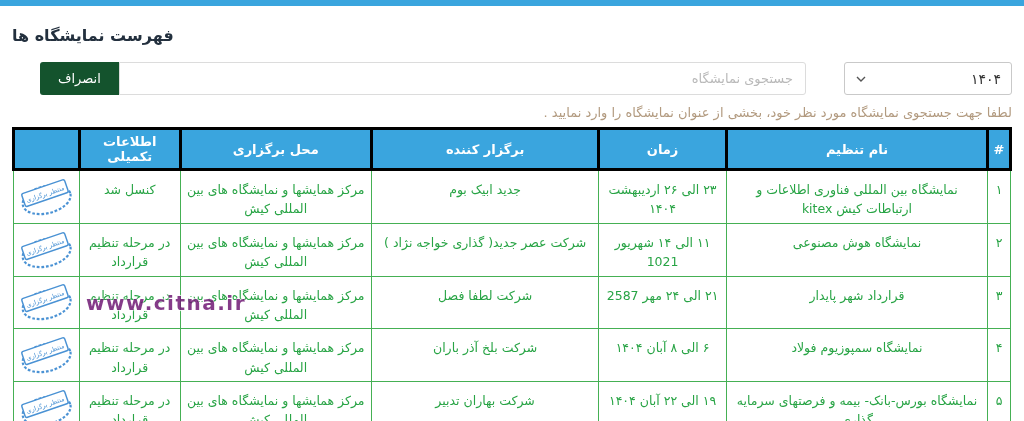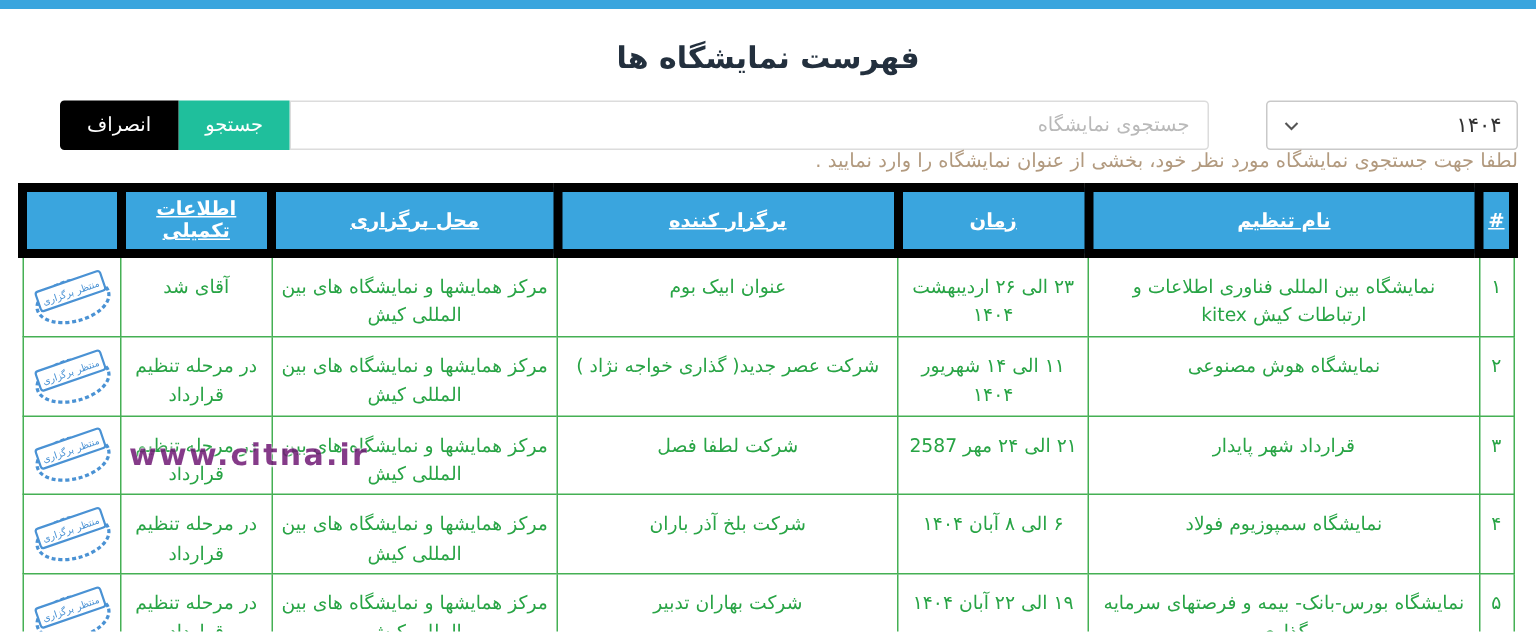--- a/index.html
+++ b/index.html
@@ -8,22 +8,22 @@
     background:#ffffff;
     font-family:"DejaVu Sans", sans-serif;
     direction:rtl;
     position:relative;
   }
   .topbar { height:6px; background:#3aa5de; width:100%; }
   .container { padding:0 12px; }
 
   .page-title {
     margin-top:20px;
-    text-align:center;
-    font-size:20px;
+    text-align:left;
+    font-size:16px;
     font-weight:bold;
     color:#23303e;
   }
 
   .search-row {
     display:flex;
     align-items:stretch;
     height:33px;
     margin-top:17px;
     margin-left:28px;
@@ -58,43 +58,43 @@
   .btn {
     border:none;
     color:#fff;
     font-size:13px;
     padding:0 18px;
     cursor:pointer;
     font-family:"DejaVu Sans", sans-serif;
     flex:0 0 auto;
   }
   .btn-search { background:#1fbf9c; }
-  .btn-cancel { background:#000000; border-radius:3px 0 0 3px; }
+  .btn-cancel { background:#14532d; border-radius:3px 0 0 3px; }
 
   .helper-text {
     text-align:right;
     font-size:13px;
     color:#b29a7f;
+    margin-top:10px;
   }
 
   table.exh-table {
     width:100%;
     border-collapse:collapse;
     margin-top:7px;
     table-layout:fixed;
   }
   .exh-table th {
     background:#3aa5de;
     color:#fff;
     font-size:13px;
     font-weight:bold;
     padding:4px 2px;
-    border:6px solid #000000;
+    border:3px solid #000000;
     height:25px;
-    text-decoration:underline;
   }
   .exh-table td {
     border:1px solid #45b054;
     color:#28a445;
     font-size:12.5px;
     text-align:center;
     vertical-align:top;
     padding:9px 5px 4px 5px;
     height:50px;
     line-height:1.55;
@@ -134,21 +134,20 @@
   <h1 class="page-title">فهرست نمایشگاه ها</h1>
 
   <div class="search-row">
     <div class="year-select">
       <span>۱۴۰۴</span>
       <svg width="12" height="12" viewBox="0 0 12 12">
         <path d="M2 4l4 4 4-4" fill="none" stroke="#555" stroke-width="1.4"></path>
       </svg>
     </div>
     <input class="search-input" type="text" placeholder="جستجوی نمایشگاه" style="">
-    <button class="btn btn-search">جستجو</button>
     <button class="btn btn-cancel">انصراف</button>
   </div>
 
   <div class="helper-text">لطفا جهت جستجوی نمایشگاه مورد نظر خود، بخشی از عنوان نمایشگاه را وارد نمایید .</div>
 
   <table class="exh-table">
     <colgroup>
       <col class="col-index">
         <col class="col-name">
         <col class="col-time">
@@ -166,39 +165,39 @@
         <th>محل برگزاری</th>
         <th>اطلاعات تکمیلی</th>
         <th></th>
       </tr>
     </thead>
     <tbody>
       <tr>
         <td>۱</td>
         <td>نمایشگاه بین المللی فناوری اطلاعات و ارتباطات کیش kitex</td>
         <td>۲۳ الی ۲۶ اردیبهشت ۱۴۰۴</td>
-        <td>عنوان ابیک بوم</td>
-        <td>مرکز همایشها و نمایشگاه های بین المللی کیش</td>
-        <td>آقای شد</td>
+        <td>جدید ابیک بوم</td>
+        <td>مرکز همایشها و نمایشگاه های بین المللی کیش</td>
+        <td>کنسل شد</td>
         <td class="stamp-cell">
           <svg class="stamp" viewBox="0 0 64 46">
             <g transform="rotate(-14 32 23)">
               <ellipse cx="32" cy="26" rx="27" ry="15" fill="none" stroke="#4a92d4" stroke-width="2.4" stroke-dasharray="3 2"></ellipse>
               <g transform="rotate(-5 32 19)">
                 <rect x="7" y="11" width="50" height="15" rx="2" fill="#ffffff" stroke="#4a92d4" stroke-width="1.6"></rect>
                 <text x="32" y="22" text-anchor="middle" font-size="7" fill="#4a92d4">منتظر برگزاری</text>
               </g>
             </g>
           </svg>
         </td>
       </tr>
       <tr>
         <td>۲</td>
         <td>نمایشگاه هوش مصنوعی</td>
-        <td>۱۱ الی ۱۴ شهریور ۱۴۰۴</td>
+        <td>۱۱ الی ۱۴ شهریور 1021</td>
         <td>شرکت عصر جدید( گذاری خواجه نژاد )</td>
         <td>مرکز همایشها و نمایشگاه های بین المللی کیش</td>
         <td>در مرحله تنظیم قرارداد</td>
         <td class="stamp-cell">
           <svg class="stamp" viewBox="0 0 64 46">
             <g transform="rotate(-14 32 23)">
               <ellipse cx="32" cy="26" rx="27" ry="15" fill="none" stroke="#4a92d4" stroke-width="2.4" stroke-dasharray="3 2"></ellipse>
               <g transform="rotate(-5 32 19)">
                 <rect x="7" y="11" width="50" height="15" rx="2" fill="#ffffff" stroke="#4a92d4" stroke-width="1.6"></rect>
                 <text x="32" y="22" text-anchor="middle" font-size="7" fill="#4a92d4">منتظر برگزاری</text>

